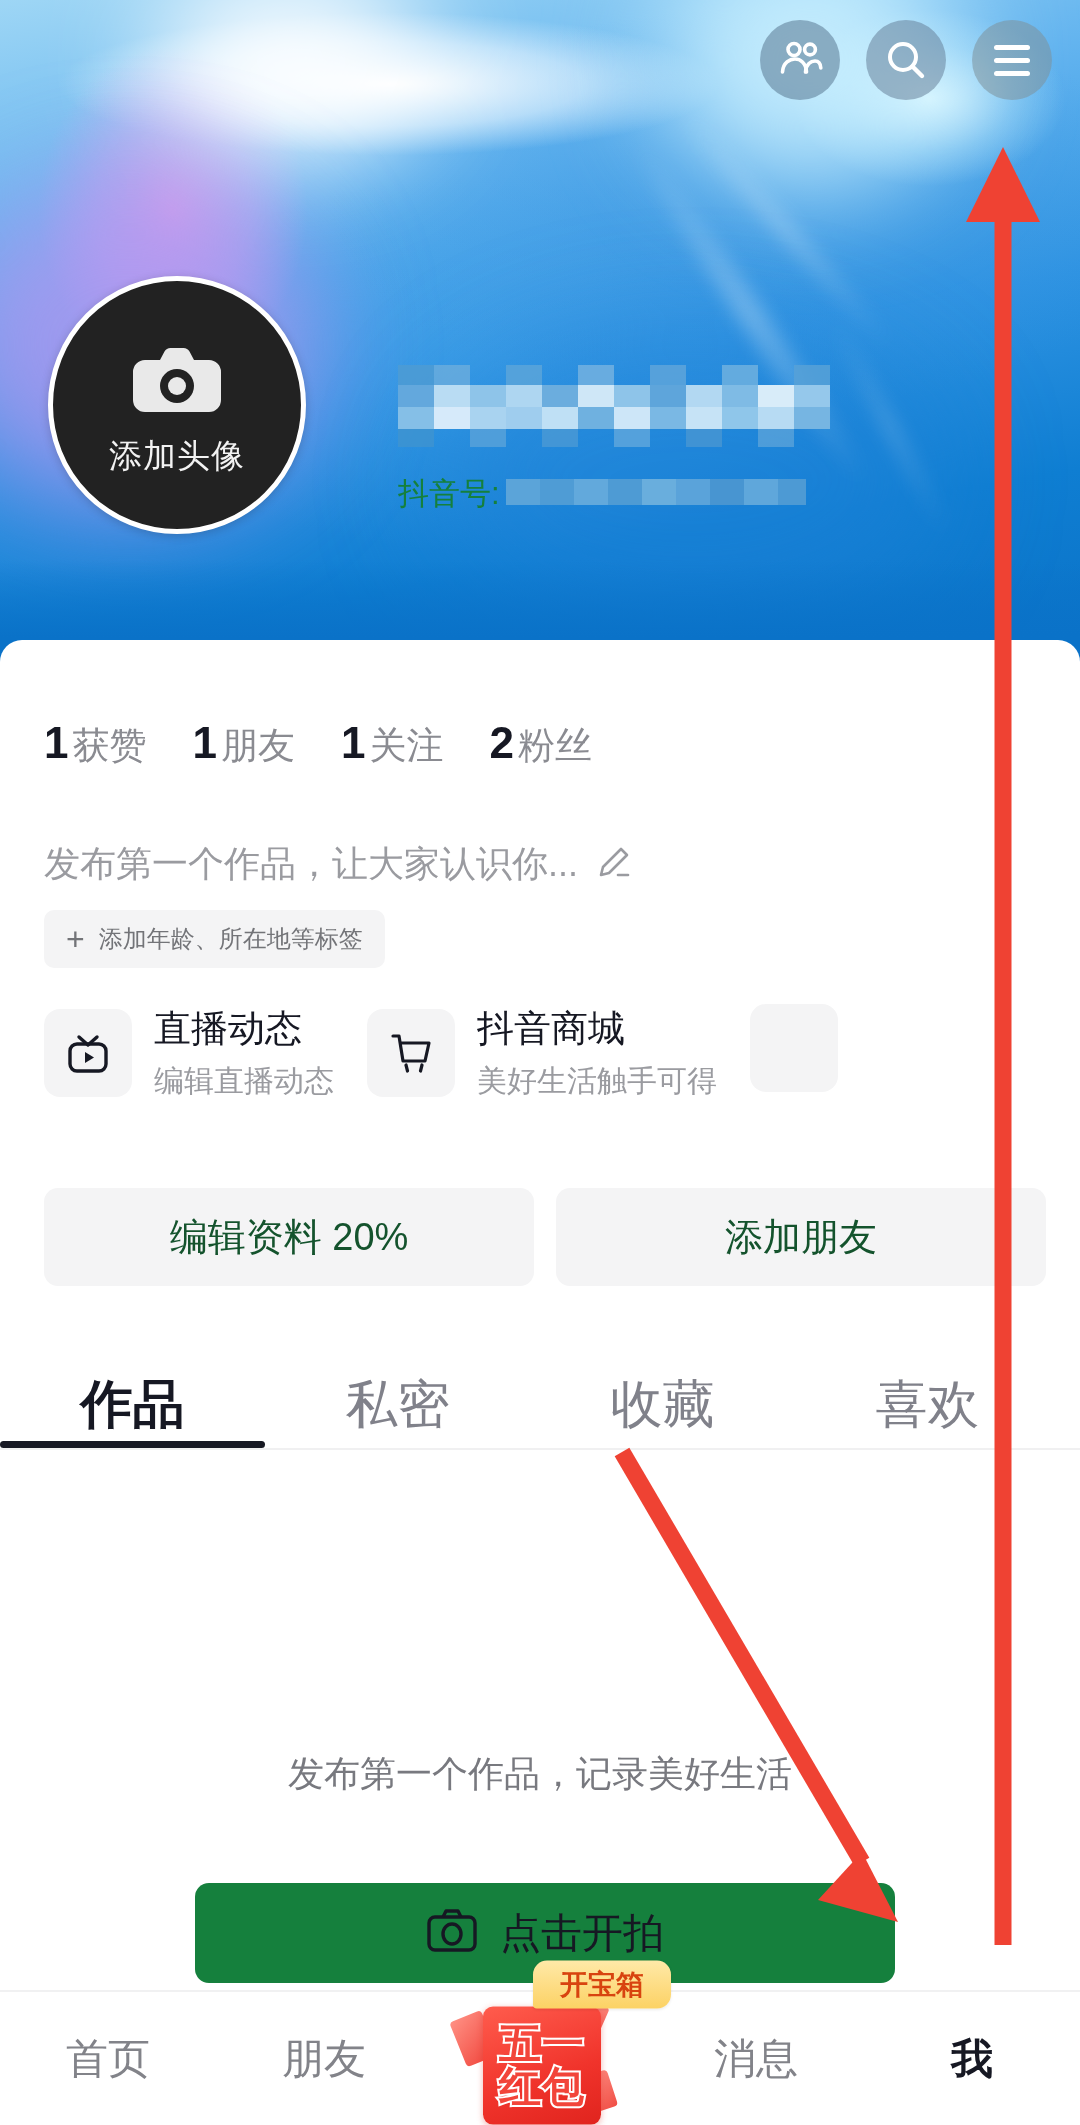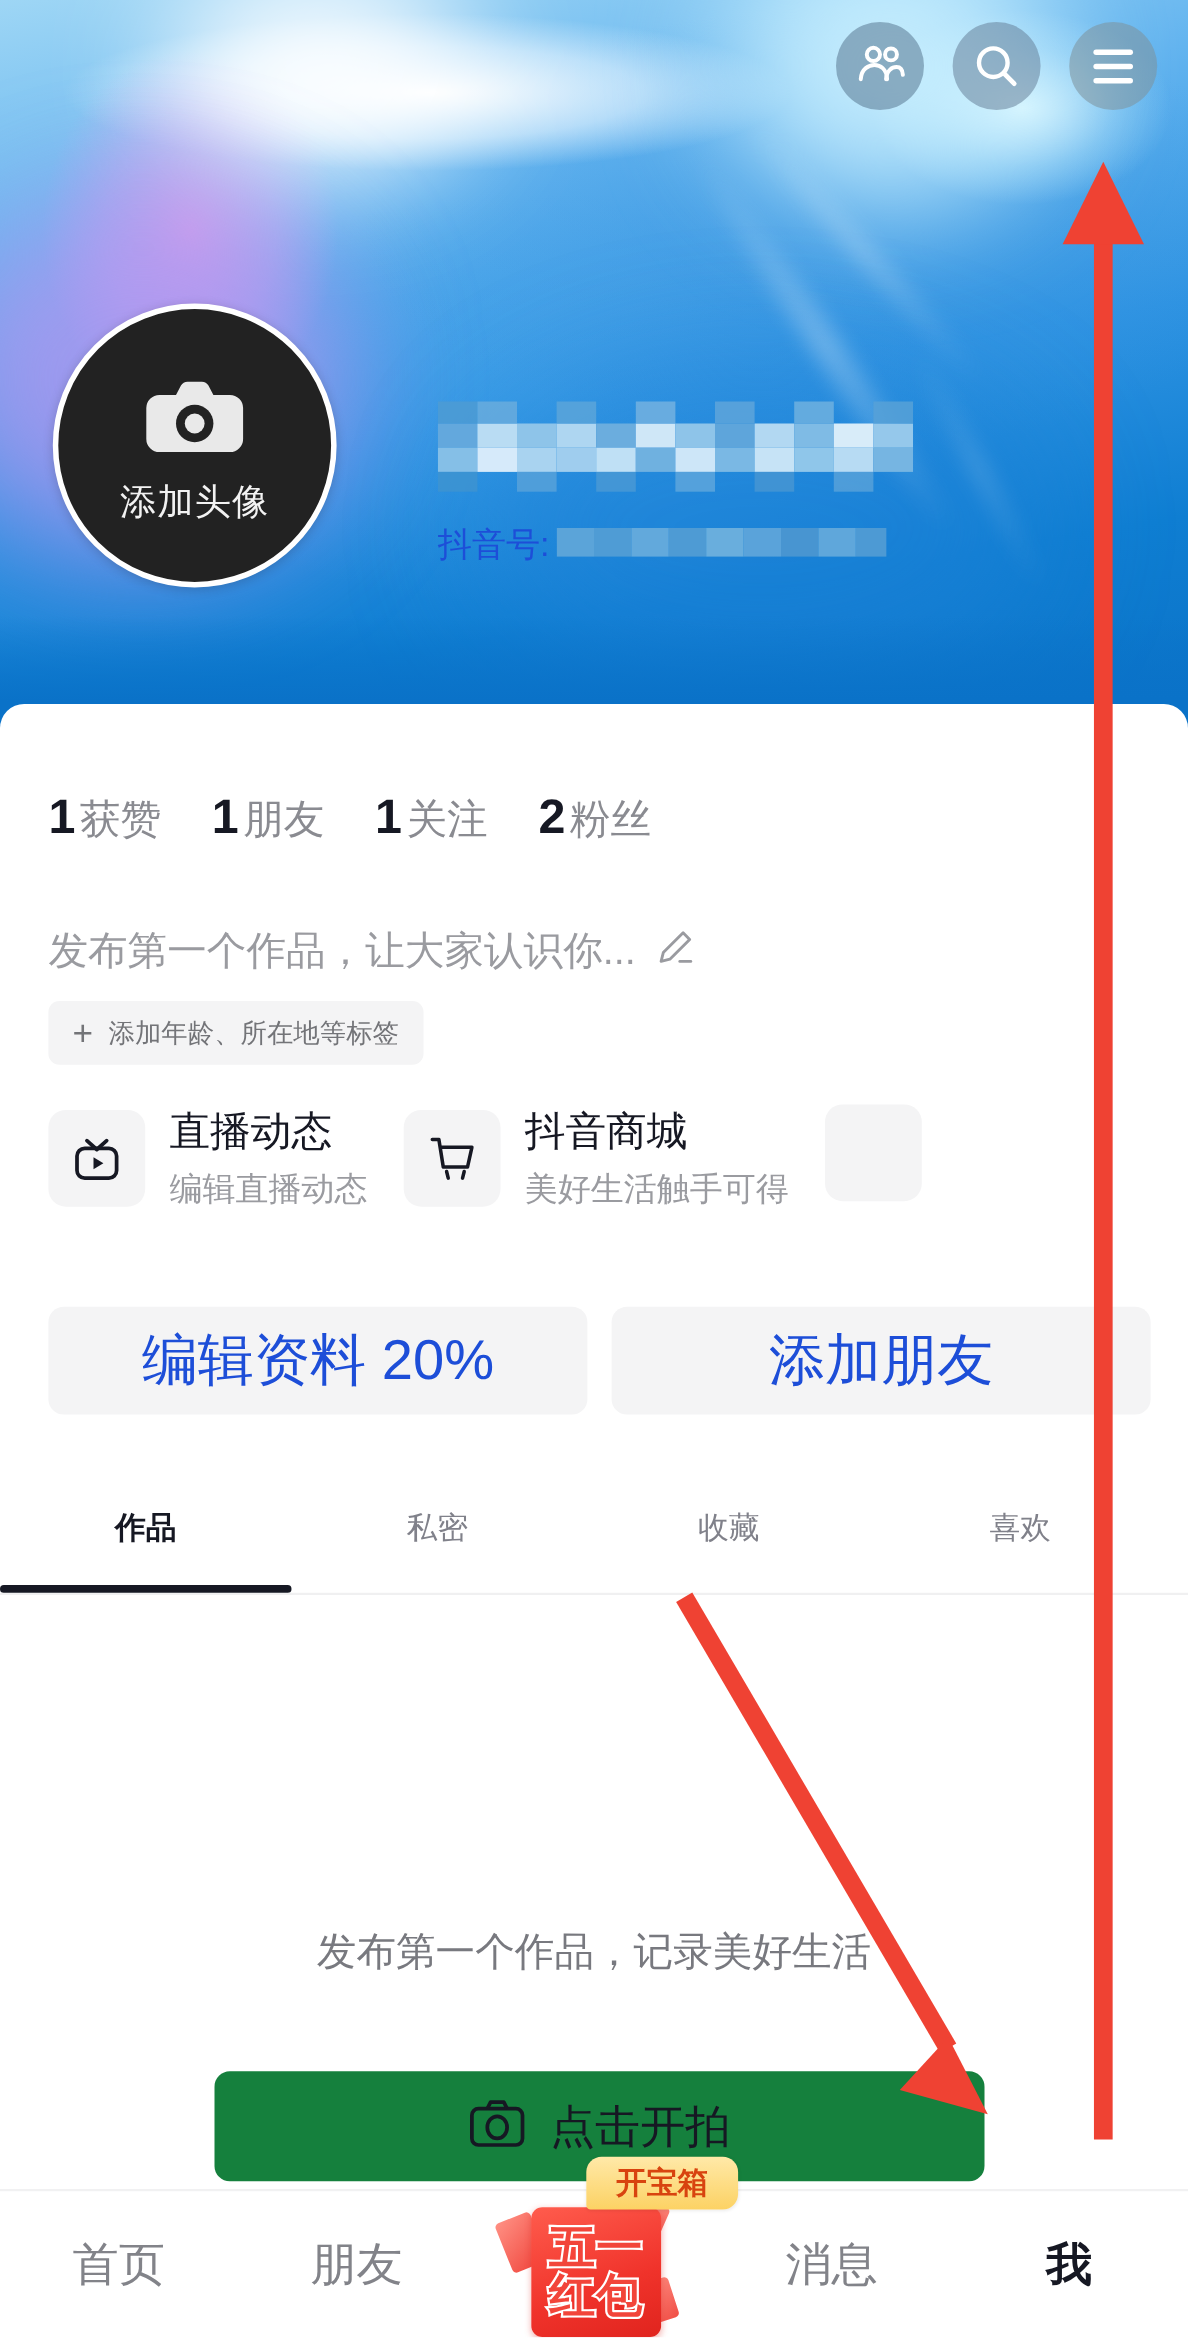--- a/index.html
+++ b/index.html
@@ -64,21 +64,21 @@
     display:flex; flex-direction:column; align-items:center; justify-content:center;
     box-shadow:0 2px 10px rgba(0,0,0,.18);
   }
   .avatar .cam { margin-top:6px; }
   .avatar-label { color:#f2f2f2; font-size:33px; margin-top:6px; letter-spacing:1px; }
 
   
   .name-block { position:absolute; left:398px; top:355px; width:470px; }
   .mosaic { display:block; }
   .id-row { display:flex; align-items:center; margin-top:18px; gap:6px; }
-  .id-label { color:#1d4ed8; font-size:31px; }
+  .id-label { color:#15803d; font-size:31px; }
 
   
   .sheet {
     position:absolute; left:0; top:640px; width:1080px; height:1485px;
     background:#fff; border-radius:22px 22px 0 0;
   }
 
   
   .stats { position:absolute; left:44px; top:78px; display:flex; align-items:baseline; gap:46px; }
   .stat { display:flex; align-items:baseline; }
@@ -106,30 +106,30 @@
   .card-txt { display:flex; flex-direction:column; gap:7px; }
   .card-title { font-size:37px; color:#161823; }
   .card-sub { font-size:30px; color:#9a9ba0; }
   .card-stub { width:88px; height:88px; border-radius:16px; background:#f4f4f5; flex:0 0 auto; }
 
   
   .actions { position:absolute; left:44px; top:548px; display:flex; gap:22px; }
   .act-btn {
     height:98px; background:#f4f4f5; border-radius:14px;
     display:flex; align-items:center; justify-content:center;
-    font-size:51px; color:#1d4ed8;
+    font-size:38px; color:#14532d;
   }
   .act-btn.edit { width:490px; }
   .act-btn.friend { width:490px; }
 
   
   .tabs { position:absolute; left:0; top:690px; width:1080px; height:120px; }
   .tab {
-    position:absolute; top:0; height:118px; display:flex; align-items:center; justify-content:center;
-    font-size:28px; color:#80818a;
+    position:absolute; top:16px; height:118px; display:flex; align-items:center; justify-content:center;
+    font-size:52px; color:#80818a;
   }
   .tab.active { color:#161823; font-weight:bold; }
   .tab-underline {
     position:absolute; height:7px; width:265px; background:#161823; border-radius:4px; top:111px; left:0;
   }
   .tabs-divider { position:absolute; left:0; top:118px; width:1080px; height:2px; background:#f0f0f1; }
 
   
   .empty-text {
     position:absolute; left:0; top:1110px; width:1080px; text-align:center;

